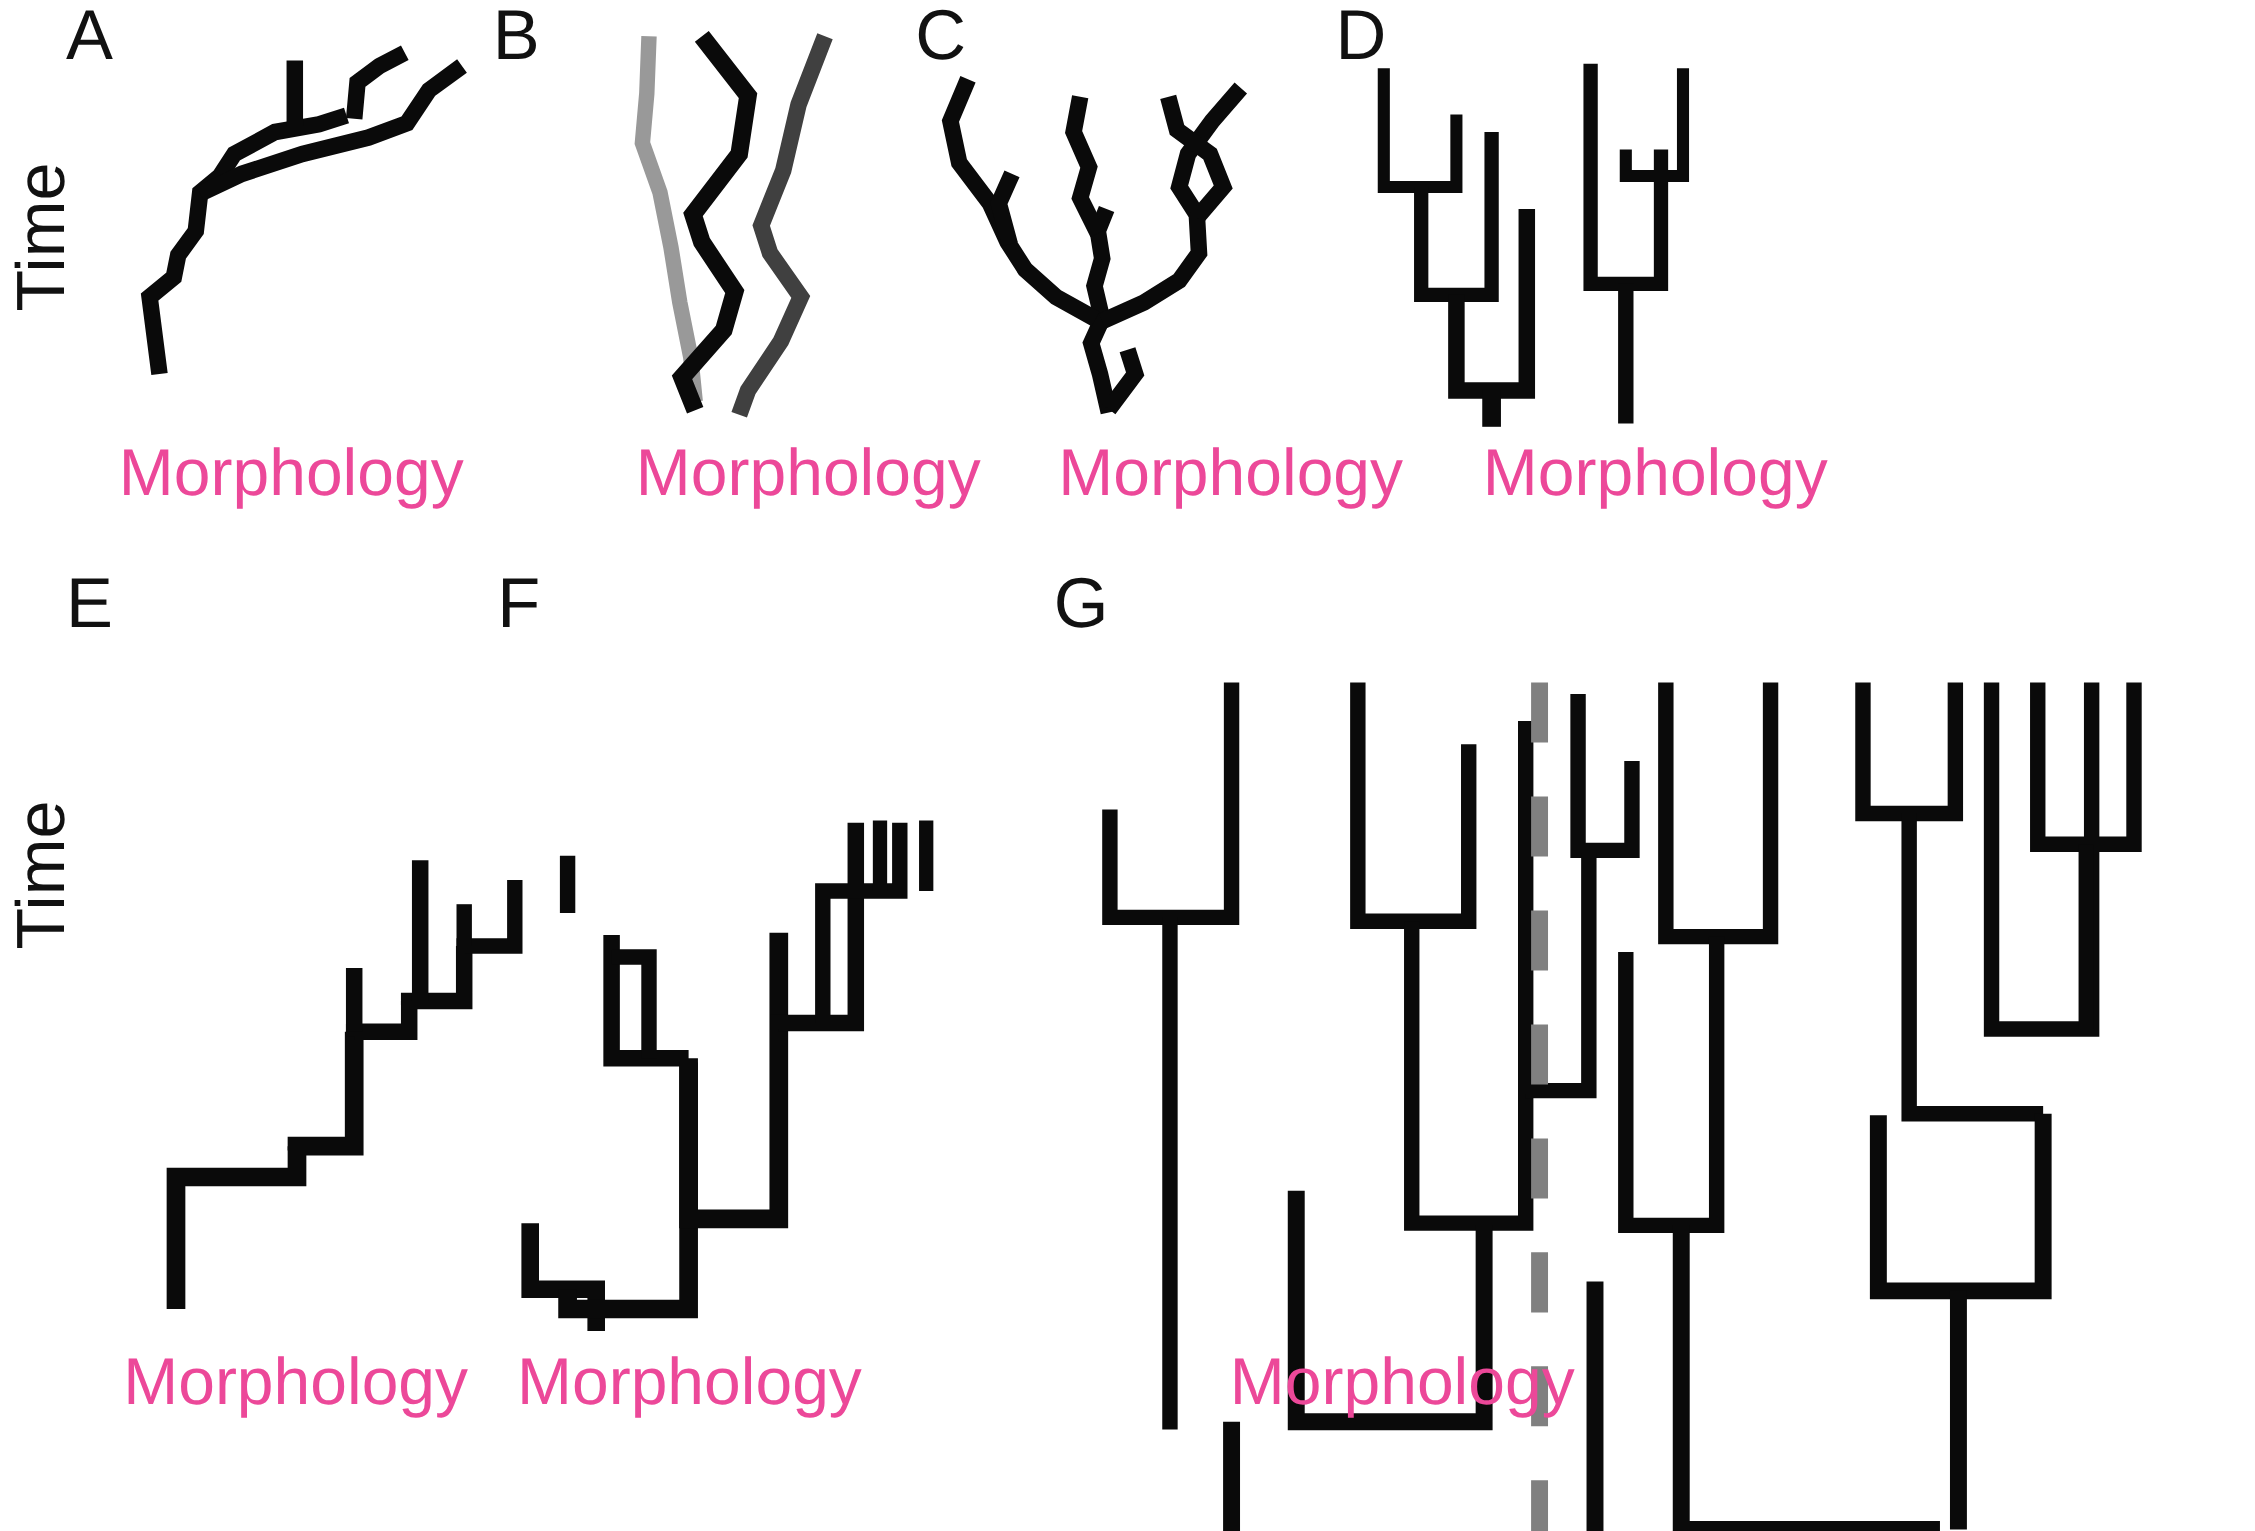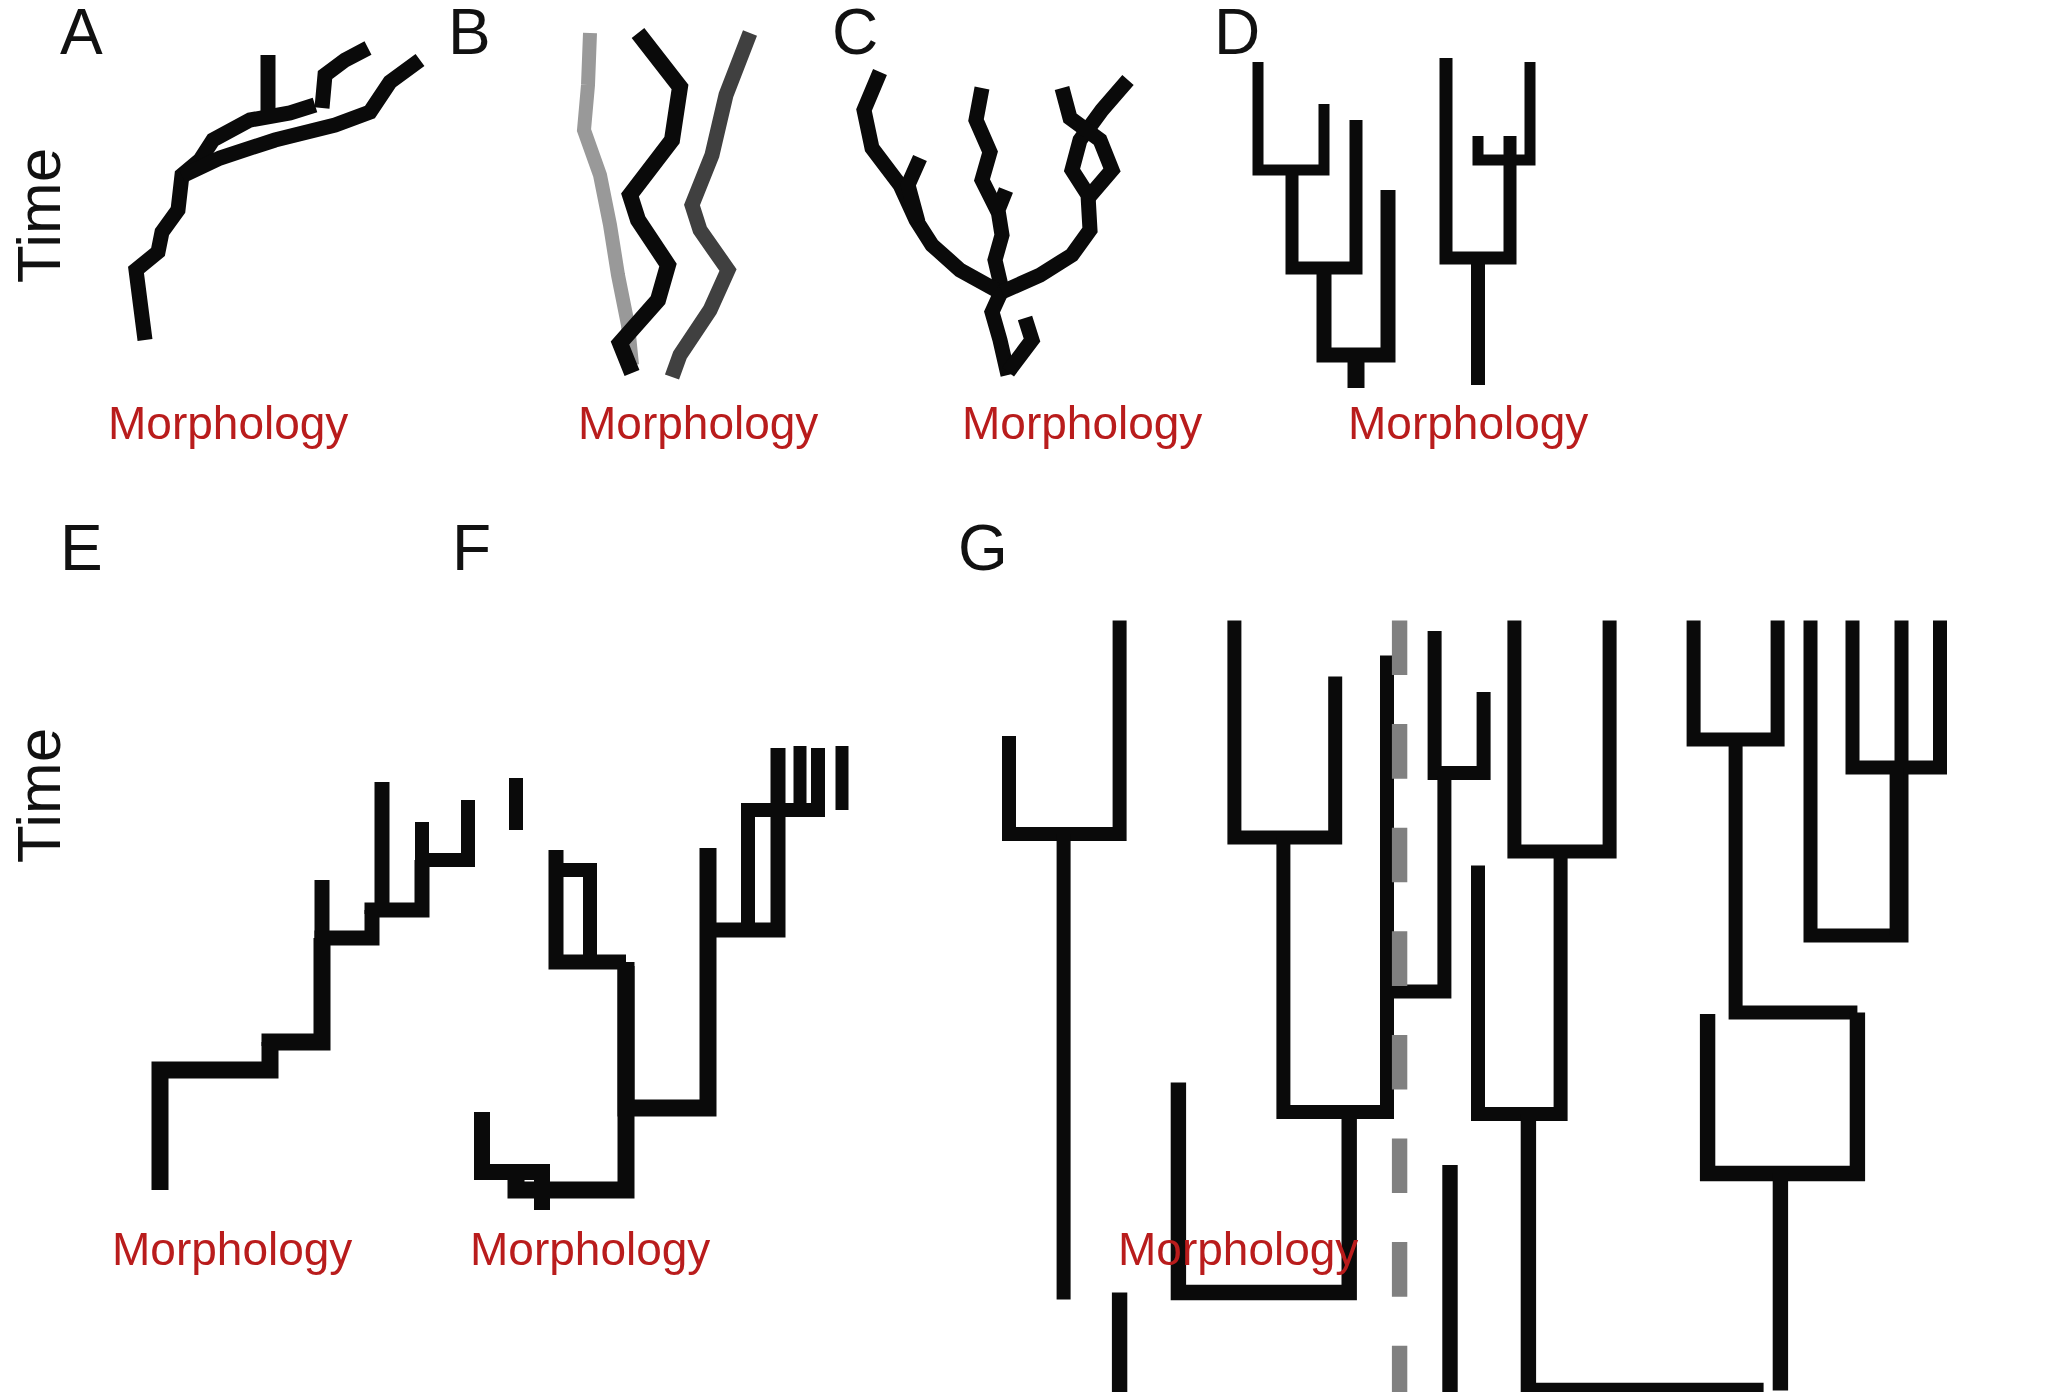--- a/index.html
+++ b/index.html
@@ -23,23 +23,23 @@
 
   .panel-letter{
     position:absolute;
     font-size:64px;
     line-height:1;
     color:#111;
   }
 
   .axis-label-morph{
     position:absolute;
-    font-size:46px;
+    font-size:60px;
     line-height:1;
-    color:#b91c1c;
+    color:#ec4899;
     white-space:nowrap;
   }
 
   svg.tree{position:absolute;overflow:visible;}
   svg.tree path, svg.tree line, svg.tree polyline{
     fill:none;
     stroke-linecap:butt;
     stroke-linejoin:miter;
   }
 </style>

